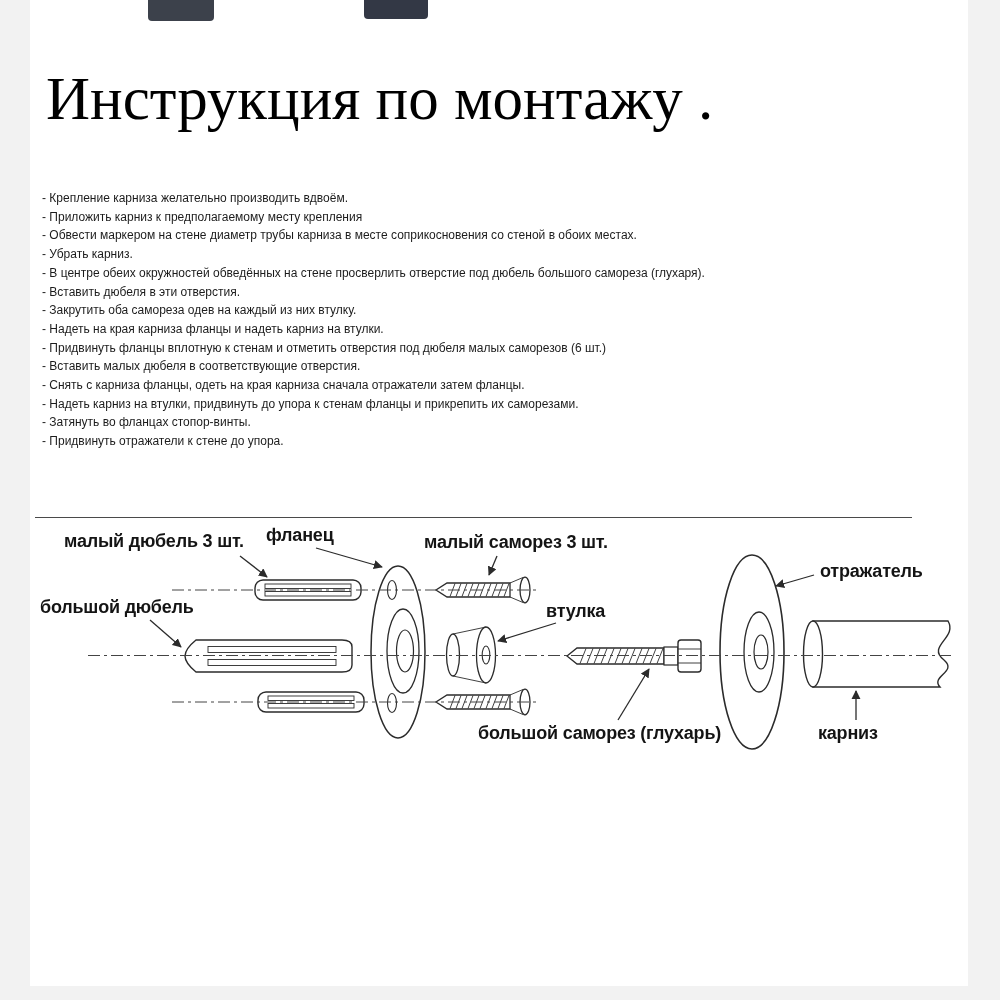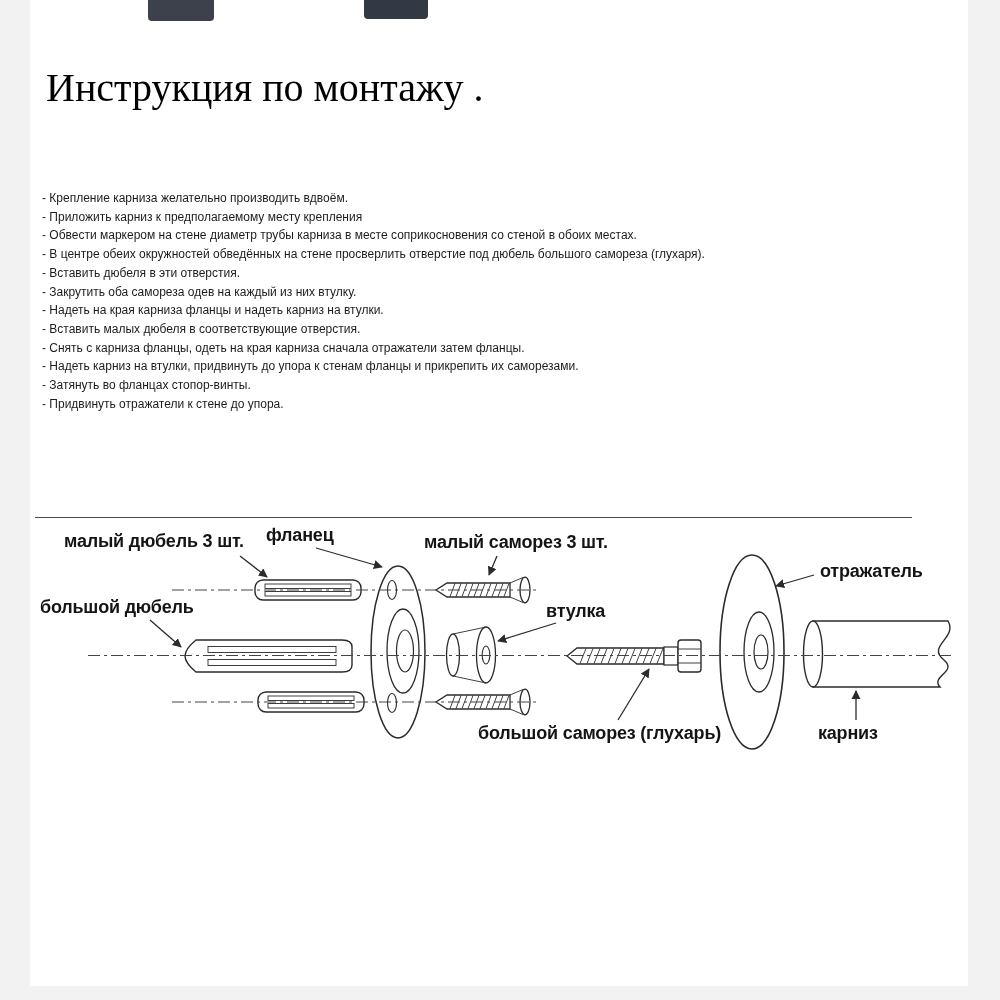--- a/index.html
+++ b/index.html
@@ -10,21 +10,21 @@
   .edge-left{left:0;top:0;width:30px;height:1000px;}
   .edge-right{right:0;top:0;width:32px;height:1000px;}
   .edge-bottom{left:0;bottom:0;width:1000px;height:14px;}
 
   .artifact{position:absolute;top:0;border-radius:0 0 4px 4px;}
   .artifact-1{left:148px;width:66px;height:21px;background:#3c414b;}
   .artifact-2{left:364px;width:64px;height:19px;background:#333845;}
 
   .title{position:absolute;left:46px;top:64px;margin:0;
          font-family:"Liberation Serif",serif;font-weight:400;
-         font-size:40px;color:#000;white-space:nowrap;}
+         font-size:61px;color:#000;white-space:nowrap;}
 
   .instructions{position:absolute;left:42px;top:189px;width:900px;
                 font-size:12px;line-height:18.7px;color:#1c1c1c;}
   .instructions .line{white-space:nowrap;}
 
   .rule{position:absolute;left:35px;top:517px;width:877px;height:0;
         border-top:1.6px solid #4a4a4a;}
 
   .diagram{position:absolute;left:0;top:520px;width:848px;height:300px;}
   .diagram svg{position:absolute;left:0;top:0;}
@@ -56,24 +56,26 @@
 
   <div class="artifact artifact-1"></div>
   <div class="artifact artifact-2"></div>
 
   <h1 class="title">Инструкция по монтажу .</h1>
 
   <div class="instructions">
     <div class="line">- Крепление карниза желательно производить вдвоём.</div>
     <div class="line">- Приложить карниз к предполагаемому месту крепления</div>
     <div class="line">- Обвести маркером на стене диаметр трубы карниза в месте соприкосновения со стеной в обоих местах.</div>
+    <div class="line">- Убрать карниз.</div>
     <div class="line">- В центре обеих окружностей обведённых на стене просверлить отверстие под дюбель большого самореза (глухаря).</div>
     <div class="line">- Вставить дюбеля в эти отверстия.</div>
     <div class="line">- Закрутить оба самореза одев на каждый из них втулку.</div>
     <div class="line">- Надеть на края карниза фланцы и надеть карниз на втулки.</div>
+    <div class="line">- Придвинуть фланцы вплотную к стенам и отметить отверстия под дюбеля малых саморезов (6 шт.)</div>
     <div class="line">- Вставить малых дюбеля в соответствующие отверстия.</div>
     <div class="line">- Снять с карниза фланцы, одеть на края карниза сначала отражатели затем фланцы.</div>
     <div class="line">- Надеть карниз на втулки, придвинуть до упора к стенам фланцы и прикрепить их саморезами.</div>
     <div class="line">- Затянуть во фланцах стопор-винты.</div>
     <div class="line">- Придвинуть отражатели к стене до упора.</div>
   </div>
 
   <div class="rule"></div>
 
   <div class="diagram">

